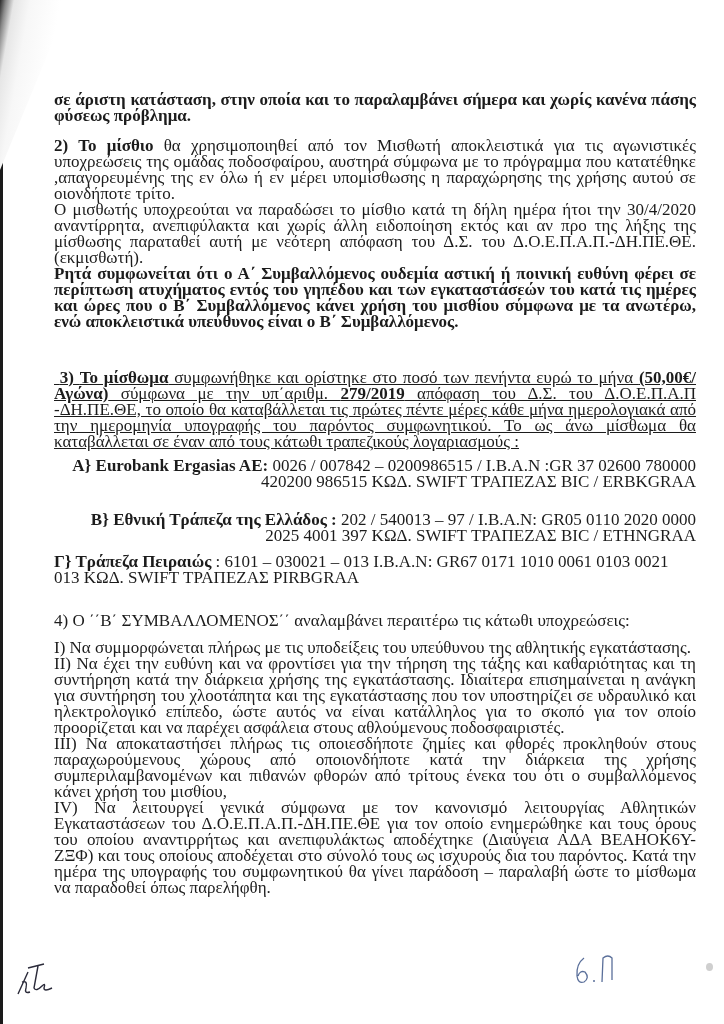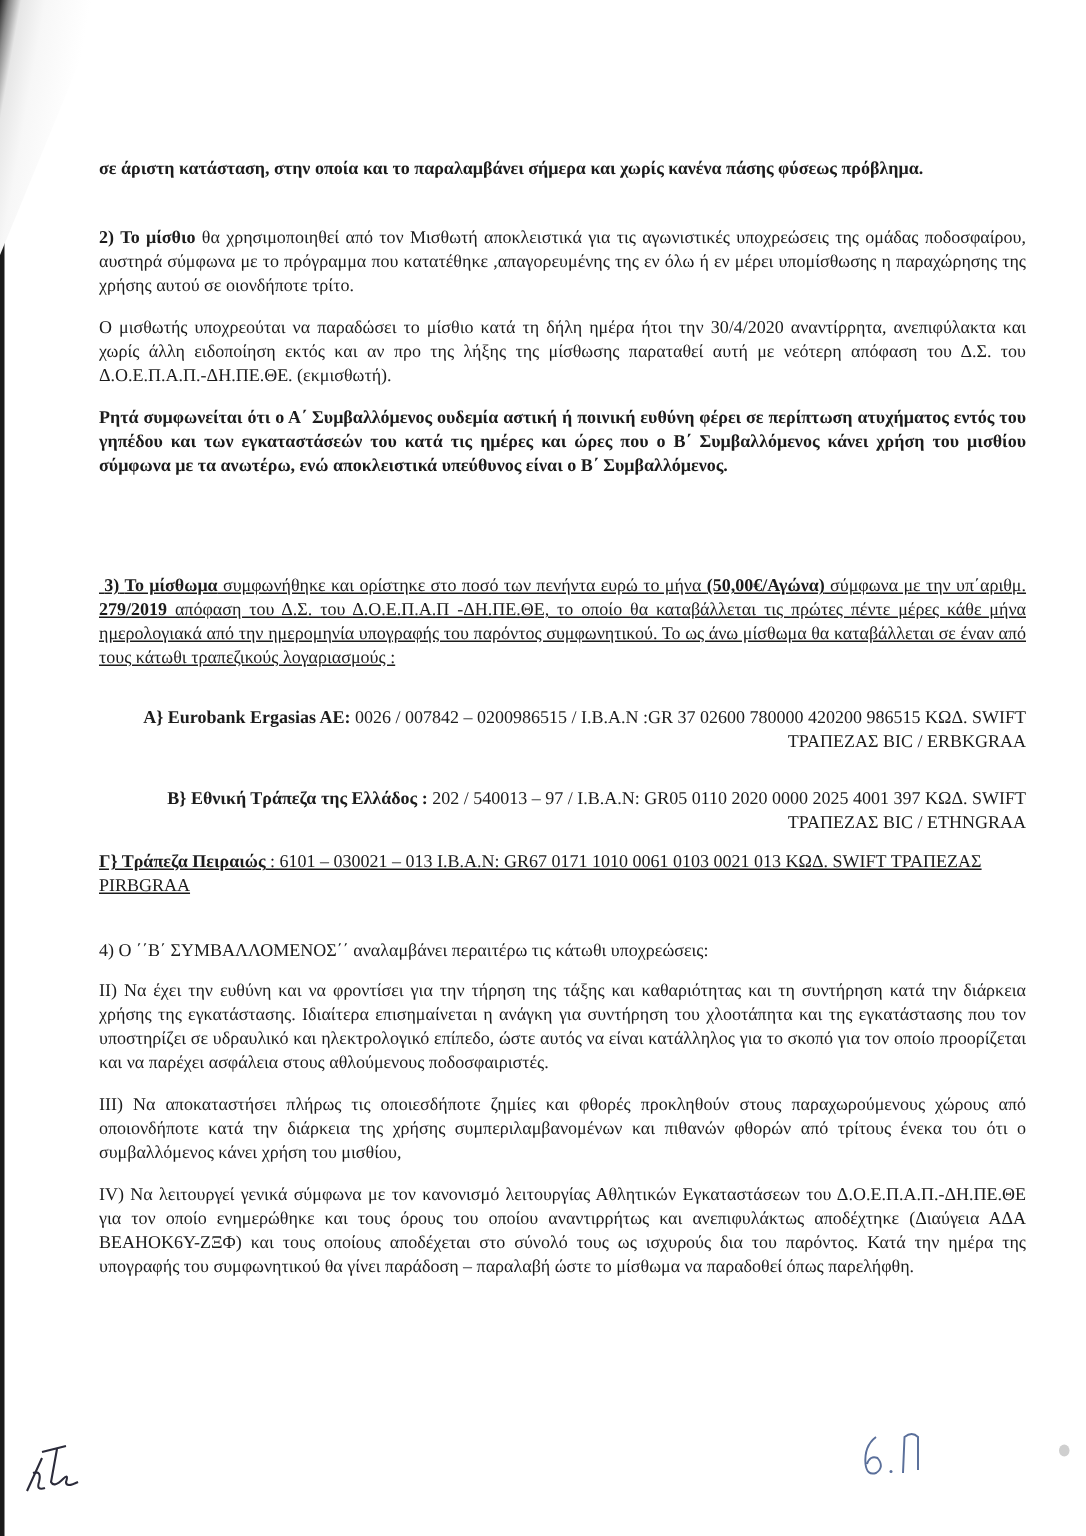--- a/index.html
+++ b/index.html
@@ -9,21 +9,21 @@
     font-family:"Liberation Serif", "DejaVu Serif", serif;
     color:#1c1c1c;
   }
   .corner {
     position:absolute; left:0; top:0; width:70px; height:170px;
     background:linear-gradient(100deg, #2a2a2a 0px, #8a8a8a 6px, #e6e6e6 14px, #f7f7f7 30px, #ffffff 60px);
     clip-path:polygon(0 0, 70px 0, 0 170px);
   }
   .edge { position:absolute; left:0; top:0; width:3px; height:1024px; background:#1a1a1a; }
   .page { position:absolute; left:54px; top:0; width:642px; }
-  p, .line { margin:12px; font-size:12px; line-height:16px; text-align:justify; }
+  p, .line { margin:0; font-size:17px; line-height:16px; text-align:justify; }
   .b { font-weight:bold; }
   .u { }
   .blk { position:absolute; left:0; width:642px; }
   .sig-left { position:absolute; left:14px; top:958px; width:60px; height:40px; }
   .sig-right { position:absolute; left:572px; top:950px; width:60px; height:40px; }
   .speck { position:absolute; left:706px; top:963px; width:7px; height:8px; border-radius:50%; background:#cfcfcf; }
 </style>
 </head>
 <body>
 
@@ -46,28 +46,29 @@
     <p>&nbsp;<span class="b">3)</span> <span class="b">Το μίσθωμα</span><span> συμφωνήθηκε και ορίστηκε στο ποσό των πενήντα ευρώ το μήνα </span><span class="b">(50,00€/Αγώνα)</span><span> σύμφωνα με την υπ΄αριθμ. </span><span class="b">279/2019</span><span> απόφαση του Δ.Σ. του Δ.Ο.Ε.Π.Α.Π -ΔΗ.ΠΕ.ΘΕ, το οποίο θα καταβάλλεται τις πρώτες πέντε μέρες κάθε μήνα ημερολογιακά από την ημερομηνία υπογραφής του παρόντος συμφωνητικού. Το ως άνω μίσθωμα θα καταβάλλεται σε έναν από τους κάτωθι τραπεζικούς λογαριασμούς :</span></p>
   </div>
 
   <div class="blk" style="top:458px;">
     <p style="text-align:right;"><span class="b">Α} Eurobank Ergasias AE:</span><span> 0026 / 007842 – 0200986515  / I.B.A.N :GR 37 02600 780000 420200 986515      ΚΩΔ.  SWIFT ΤΡΑΠΕΖΑΣ BIC / ERBKGRAA</span></p>
   </div>
   <div class="blk" style="top:512px;">
     <p style="text-align:right;"><span class="b">Β} Εθνική Τράπεζα της Ελλάδος :</span><span> 202 / 540013 – 97  /  I.B.A.N: GR05 0110 2020 0000 2025 4001 397         ΚΩΔ.  SWIFT ΤΡΑΠΕΖΑΣ BIC / ETHNGRAA</span></p>
   </div>
   <div class="blk" style="top:554px;">
-    <p style="text-align:left;text-decoration:underline;"><span class="b">Γ} Τράπεζα Πειραιώς</span><span>  : 6101 – 030021 – 013  I.B.A.N: GR67 0171 1010 0061 0103 0021 013 ΚΩΔ.  SWIFT ΤΡΑΠΕΖΑΣ PIRBGRAA</span></p>
+    <p style="text-align:left;"><span class="b">Γ} Τράπεζα Πειραιώς</span><span>  : 6101 – 030021 – 013  I.B.A.N: GR67 0171 1010 0061 0103 0021 013 ΚΩΔ.  SWIFT ΤΡΑΠΕΖΑΣ PIRBGRAA</span></p>
   </div>
 
   <div class="blk" style="top:613px;">
     <p style="text-align:left;"><span>4) Ο ΄΄Β΄  ΣΥΜΒΑΛΛΟΜΕΝΟΣ΄΄ </span><span class="u">αναλαμβάνει περαιτέρω τις κάτωθι υποχρεώσεις</span><span>:</span></p>
   </div>
 
   <div class="blk" style="top:640px;">
+    <p>Ι) Να συμμορφώνεται πλήρως με τις υποδείξεις του υπεύθυνου της αθλητικής εγκατάστασης.</p>
     <p>ΙΙ) Να έχει την ευθύνη και να φροντίσει για την τήρηση της τάξης και καθαριότητας και τη συντήρηση κατά την διάρκεια χρήσης της εγκατάστασης. Ιδιαίτερα επισημαίνεται η ανάγκη για συντήρηση του χλοοτάπητα και της εγκατάστασης που τον υποστηρίζει σε υδραυλικό και ηλεκτρολογικό επίπεδο, ώστε αυτός να είναι κατάλληλος για το σκοπό για τον οποίο προορίζεται και να παρέχει ασφάλεια στους αθλούμενους ποδοσφαιριστές.</p>
     <p>ΙΙΙ) Να αποκαταστήσει πλήρως τις οποιεσδήποτε ζημίες και φθορές προκληθούν στους παραχωρούμενους χώρους από οποιονδήποτε κατά την διάρκεια της χρήσης συμπεριλαμβανομένων και πιθανών φθορών από τρίτους ένεκα του ότι ο συμβαλλόμενος κάνει χρήση του μισθίου,</p>
     <p>ΙV) Να λειτουργεί γενικά σύμφωνα με τον κανονισμό λειτουργίας Αθλητικών Εγκαταστάσεων του Δ.Ο.Ε.Π.Α.Π.-ΔΗ.ΠΕ.ΘΕ για τον οποίο ενημερώθηκε και τους όρους του οποίου αναντιρρήτως και ανεπιφυλάκτως αποδέχτηκε (Διαύγεια ΑΔΑ ΒΕΑΗΟΚ6Υ-ΖΞΦ) και τους οποίους αποδέχεται στο σύνολό τους ως ισχυρούς δια του παρόντος. Κατά την ημέρα της υπογραφής του συμφωνητικού θα γίνει παράδοση – παραλαβή ώστε το μίσθωμα να παραδοθεί όπως παρελήφθη.</p>
   </div>
 </div>
 
 <svg class="sig-left" viewBox="0 0 60 40">
   <path d="M4 36 L14 14 M8 24 Q14 22 12 30 Q10 36 16 34 M14 10 L30 6 M24 8 L20 30 Q22 34 28 28 Q32 24 30 30 Q30 34 38 30" fill="none" stroke="#2b2b3a" stroke-width="1.4"></path>
 </svg>
 <svg class="sig-right" viewBox="0 0 60 40">

